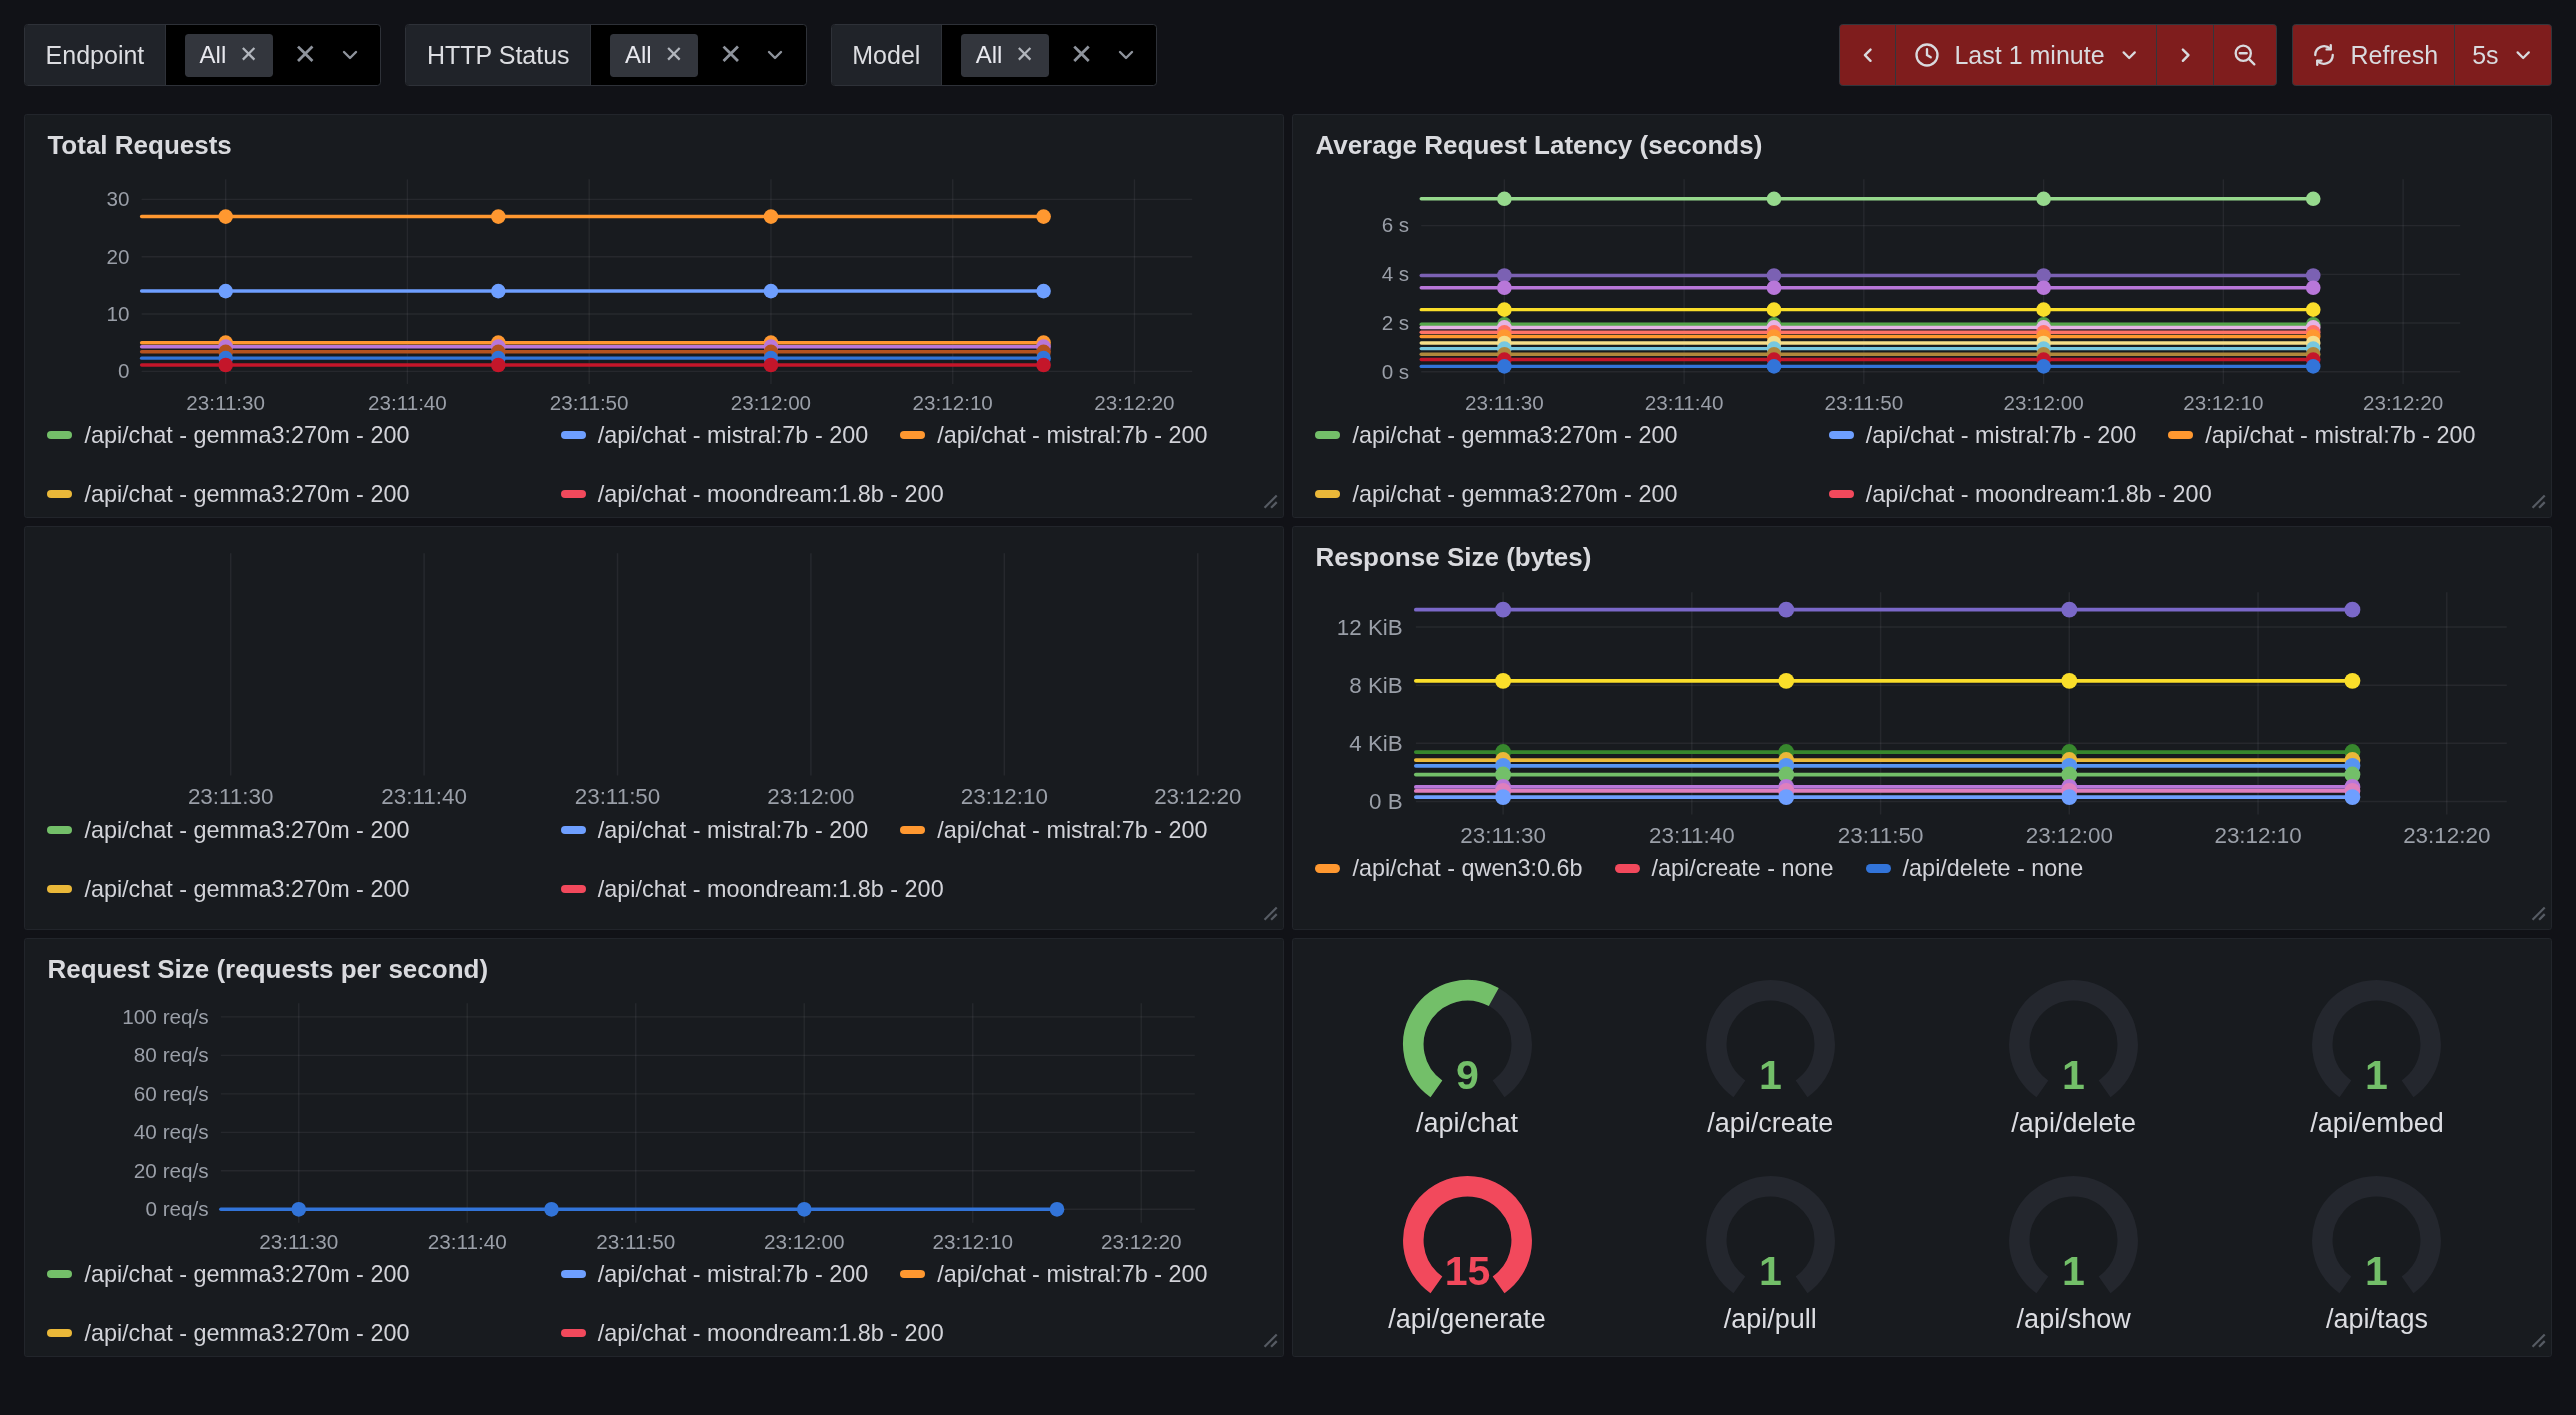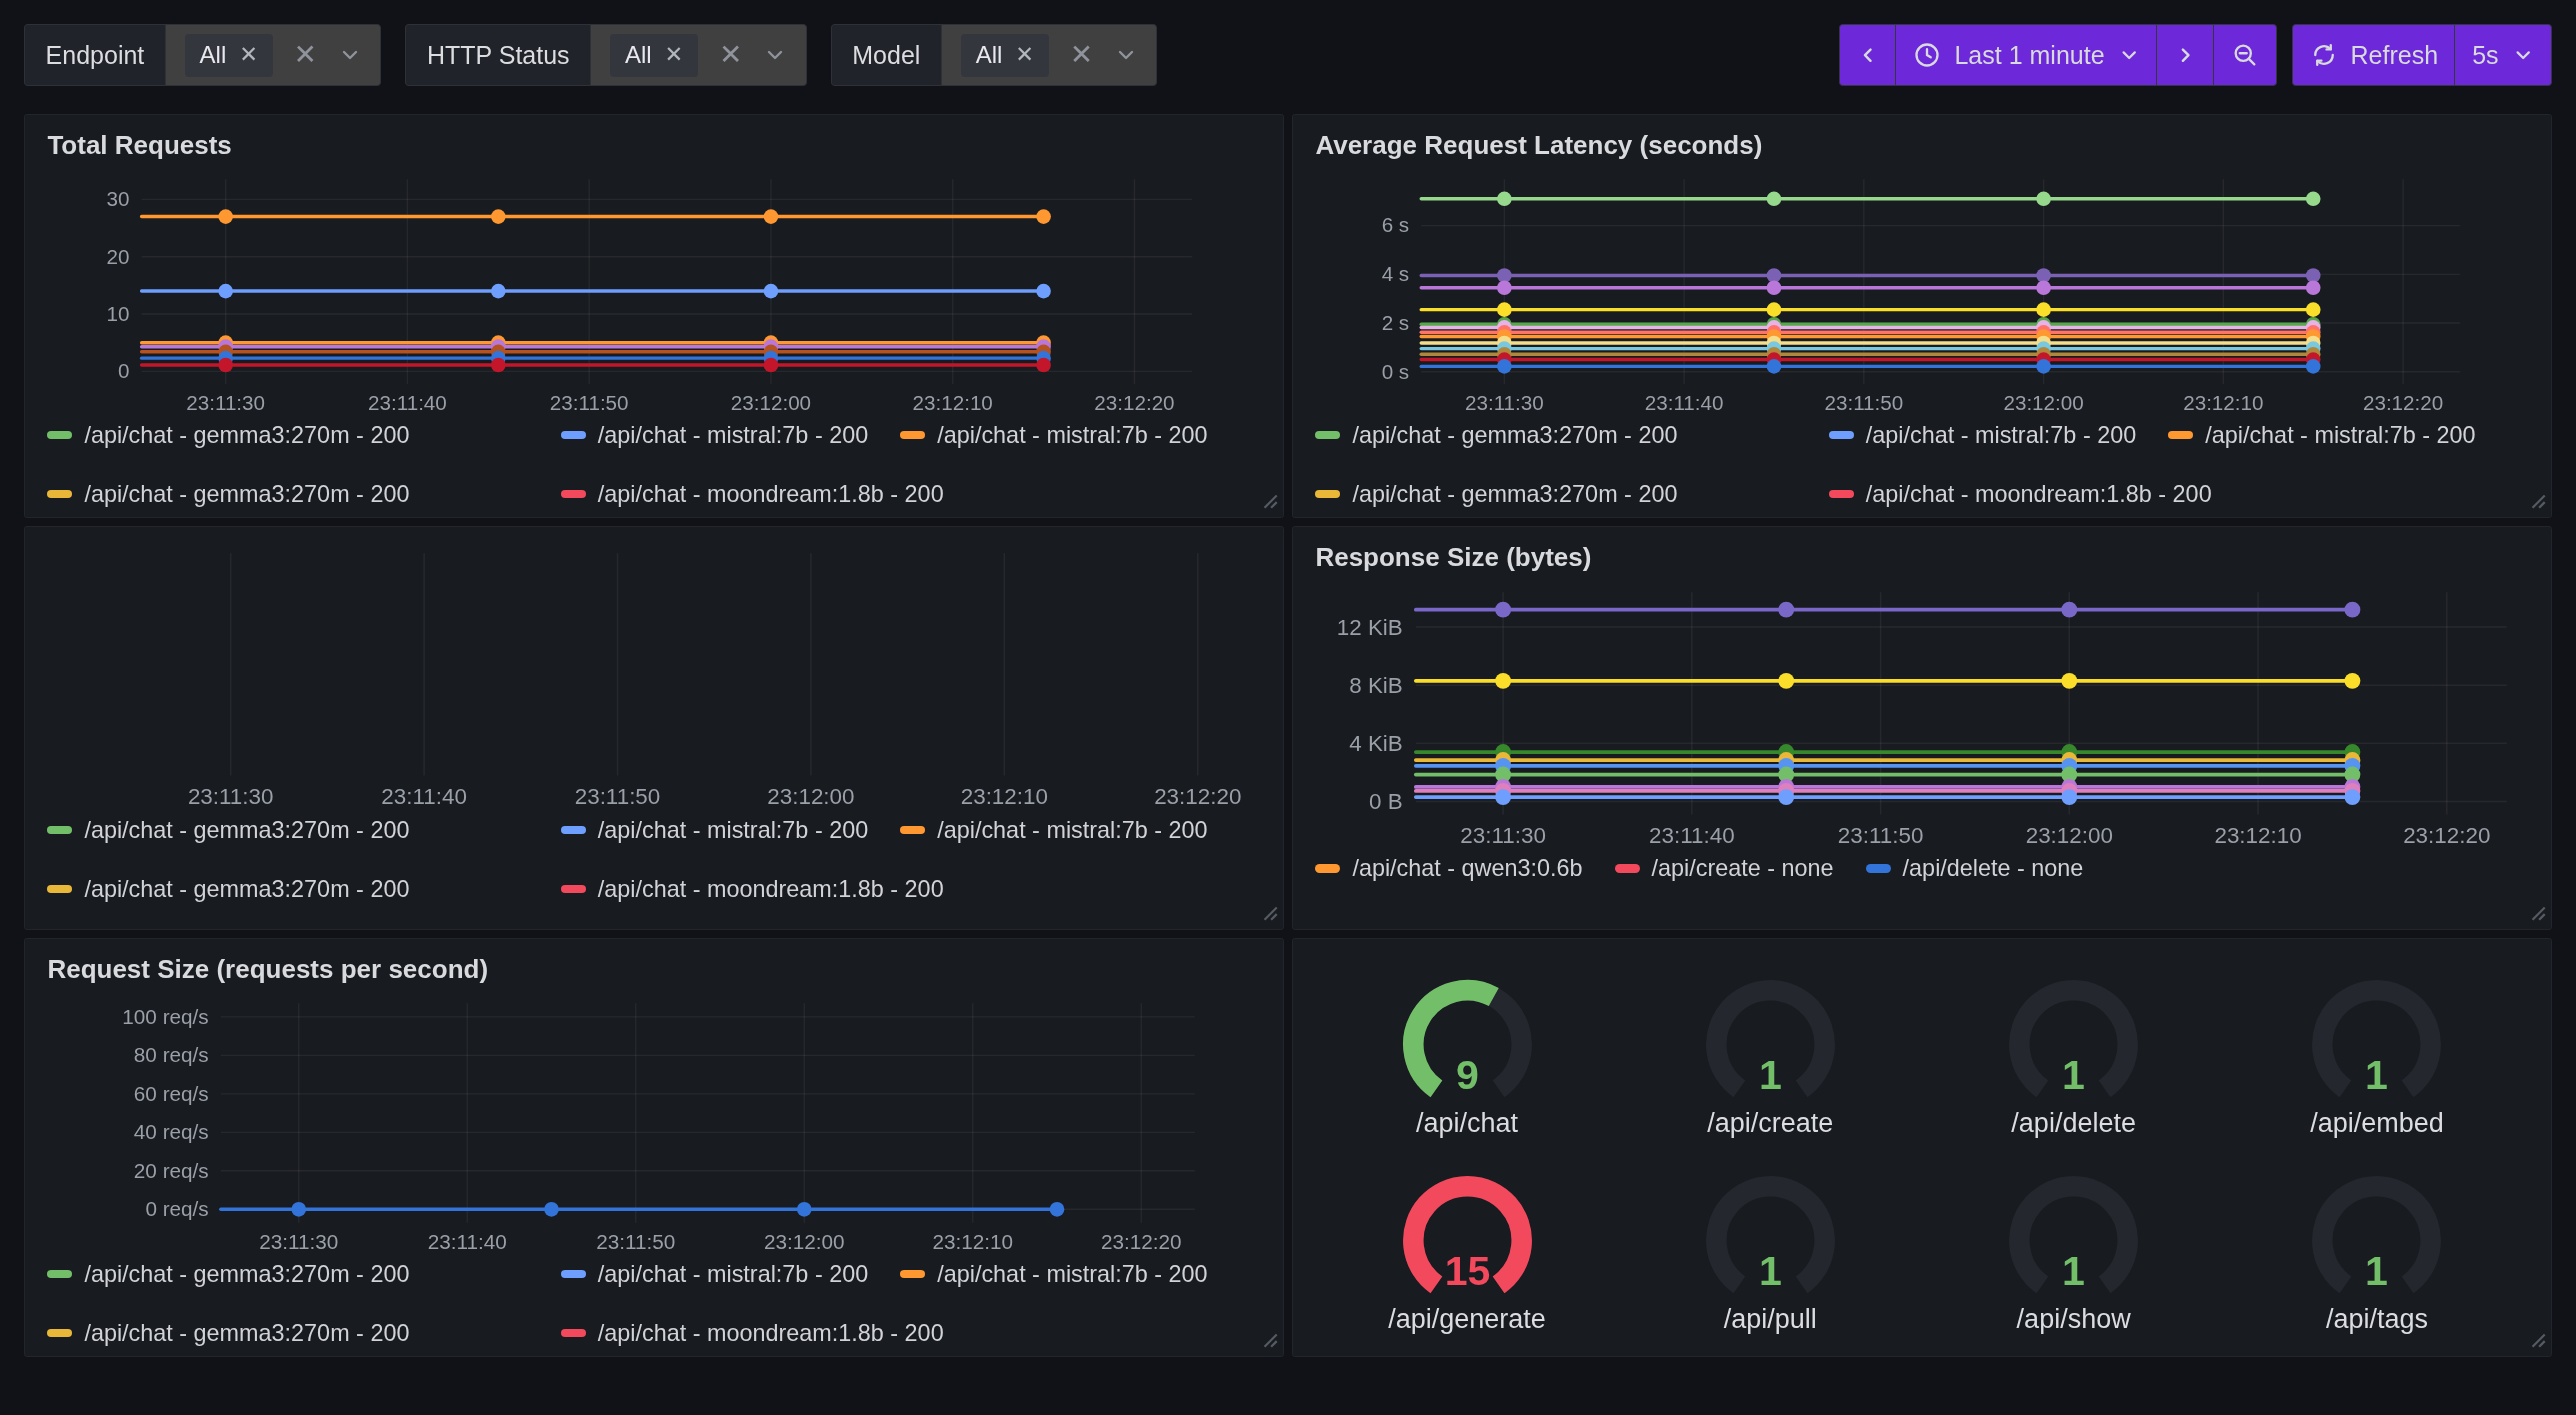--- a/index.html
+++ b/index.html
@@ -4,29 +4,29 @@
 <style>
   * { margin:0; padding:0; box-sizing:border-box; }
   html,body { background:#111217; }
   body {
     width:2576px; height:1415px; position:relative; overflow:hidden;
     font-family:"Liberation Sans", sans-serif; color:#d8d9dd;
   }
   
   .toolbar { display:flex; justify-content:space-between; align-items:flex-start; padding:24px 24px 0 24px; }
   .filters { display:flex; gap:24px; }
-  .filter-box { display:flex; align-items:stretch; height:62px; border:1.9px solid #2e3138; border-radius:3.7px; background:#404040; }
+  .filter-box { display:flex; align-items:stretch; height:62px; border:1.9px solid #2e3138; border-radius:3.7px; background:#000000; }
   .filter-label { display:flex; align-items:center; padding:0 20.6px; font-size:25px; font-weight:500; color:#dcdde1; background:#202329; border-right:1.9px solid #2e3138; border-radius:1.9px 0 0 1.9px; }
   .filter-value { display:flex; align-items:center; gap:20.6px; padding:0 18.7px; }
   .chip { display:flex; align-items:center; gap:13px; background:#33363d; border-radius:3.7px; padding:7.5px 15px; font-size:24px; color:#e8e8ee; cursor:pointer; }
   .chip-x { color:#b2b6bd; font-size:22.4px; line-height:1; cursor:pointer; }
   .clear-x { color:#8e939c; font-size:28px; line-height:1; cursor:pointer; }
   .time-controls { display:flex; gap:15px; }
   .tc-group { display:flex; }
-  .tc-btn { display:flex; align-items:center; gap:13px; height:62px; padding:0 17px; background:#6d28d9; border:1.9px solid #33363c; color:#d9dade; font-size:25px; font-weight:500; cursor:pointer; }
+  .tc-btn { display:flex; align-items:center; gap:13px; height:62px; padding:0 17px; background:#7f1d1d; border:1.9px solid #33363c; color:#d9dade; font-size:25px; font-weight:500; cursor:pointer; }
   .tc-group .tc-btn + .tc-btn { margin-left:-1.9px; }
   .tc-group .tc-btn:first-child { border-radius:3.7px 0 0 3.7px; }
   .tc-group .tc-btn:last-child { border-radius:0 3.7px 3.7px 0; }
   .tc-group .tc-btn:only-child { border-radius:3.7px; }
   .tc-icon { display:block; }
   
   .dash {
     position:absolute; left:24px; right:24px; top:114px;
     display:grid; grid-template-columns:1fr 1fr; grid-template-rows:404px 404px 419px; gap:8px;
   }

